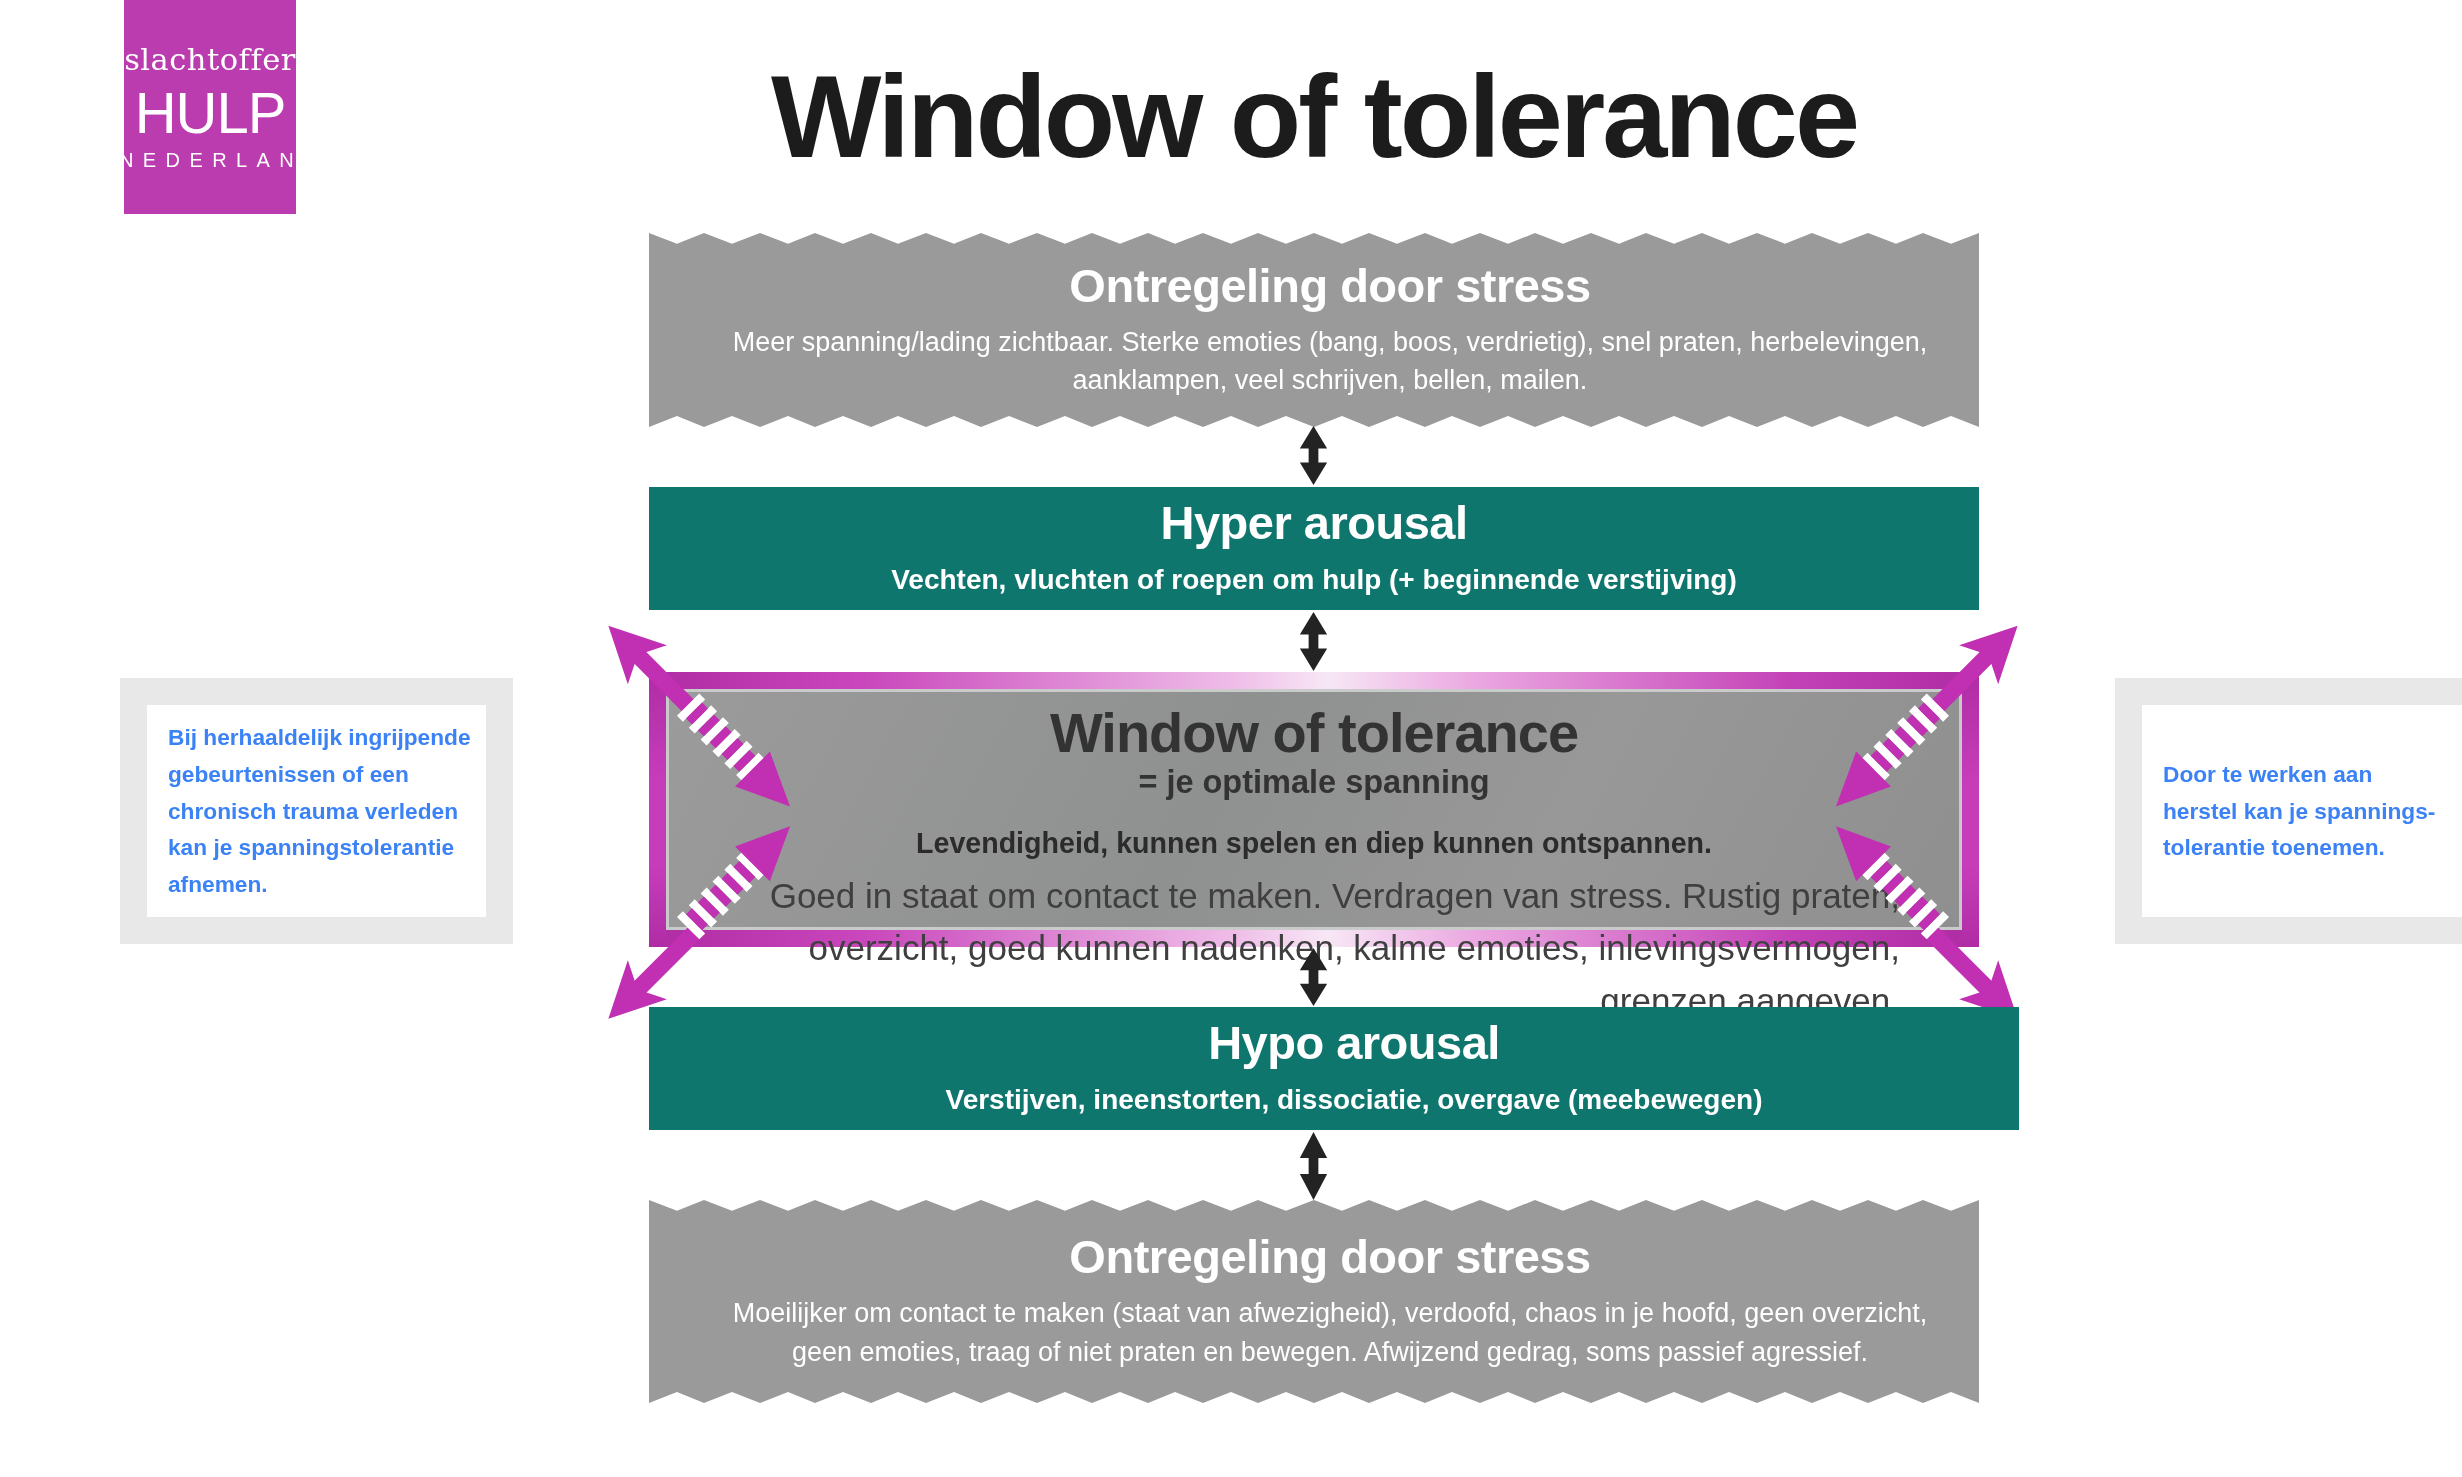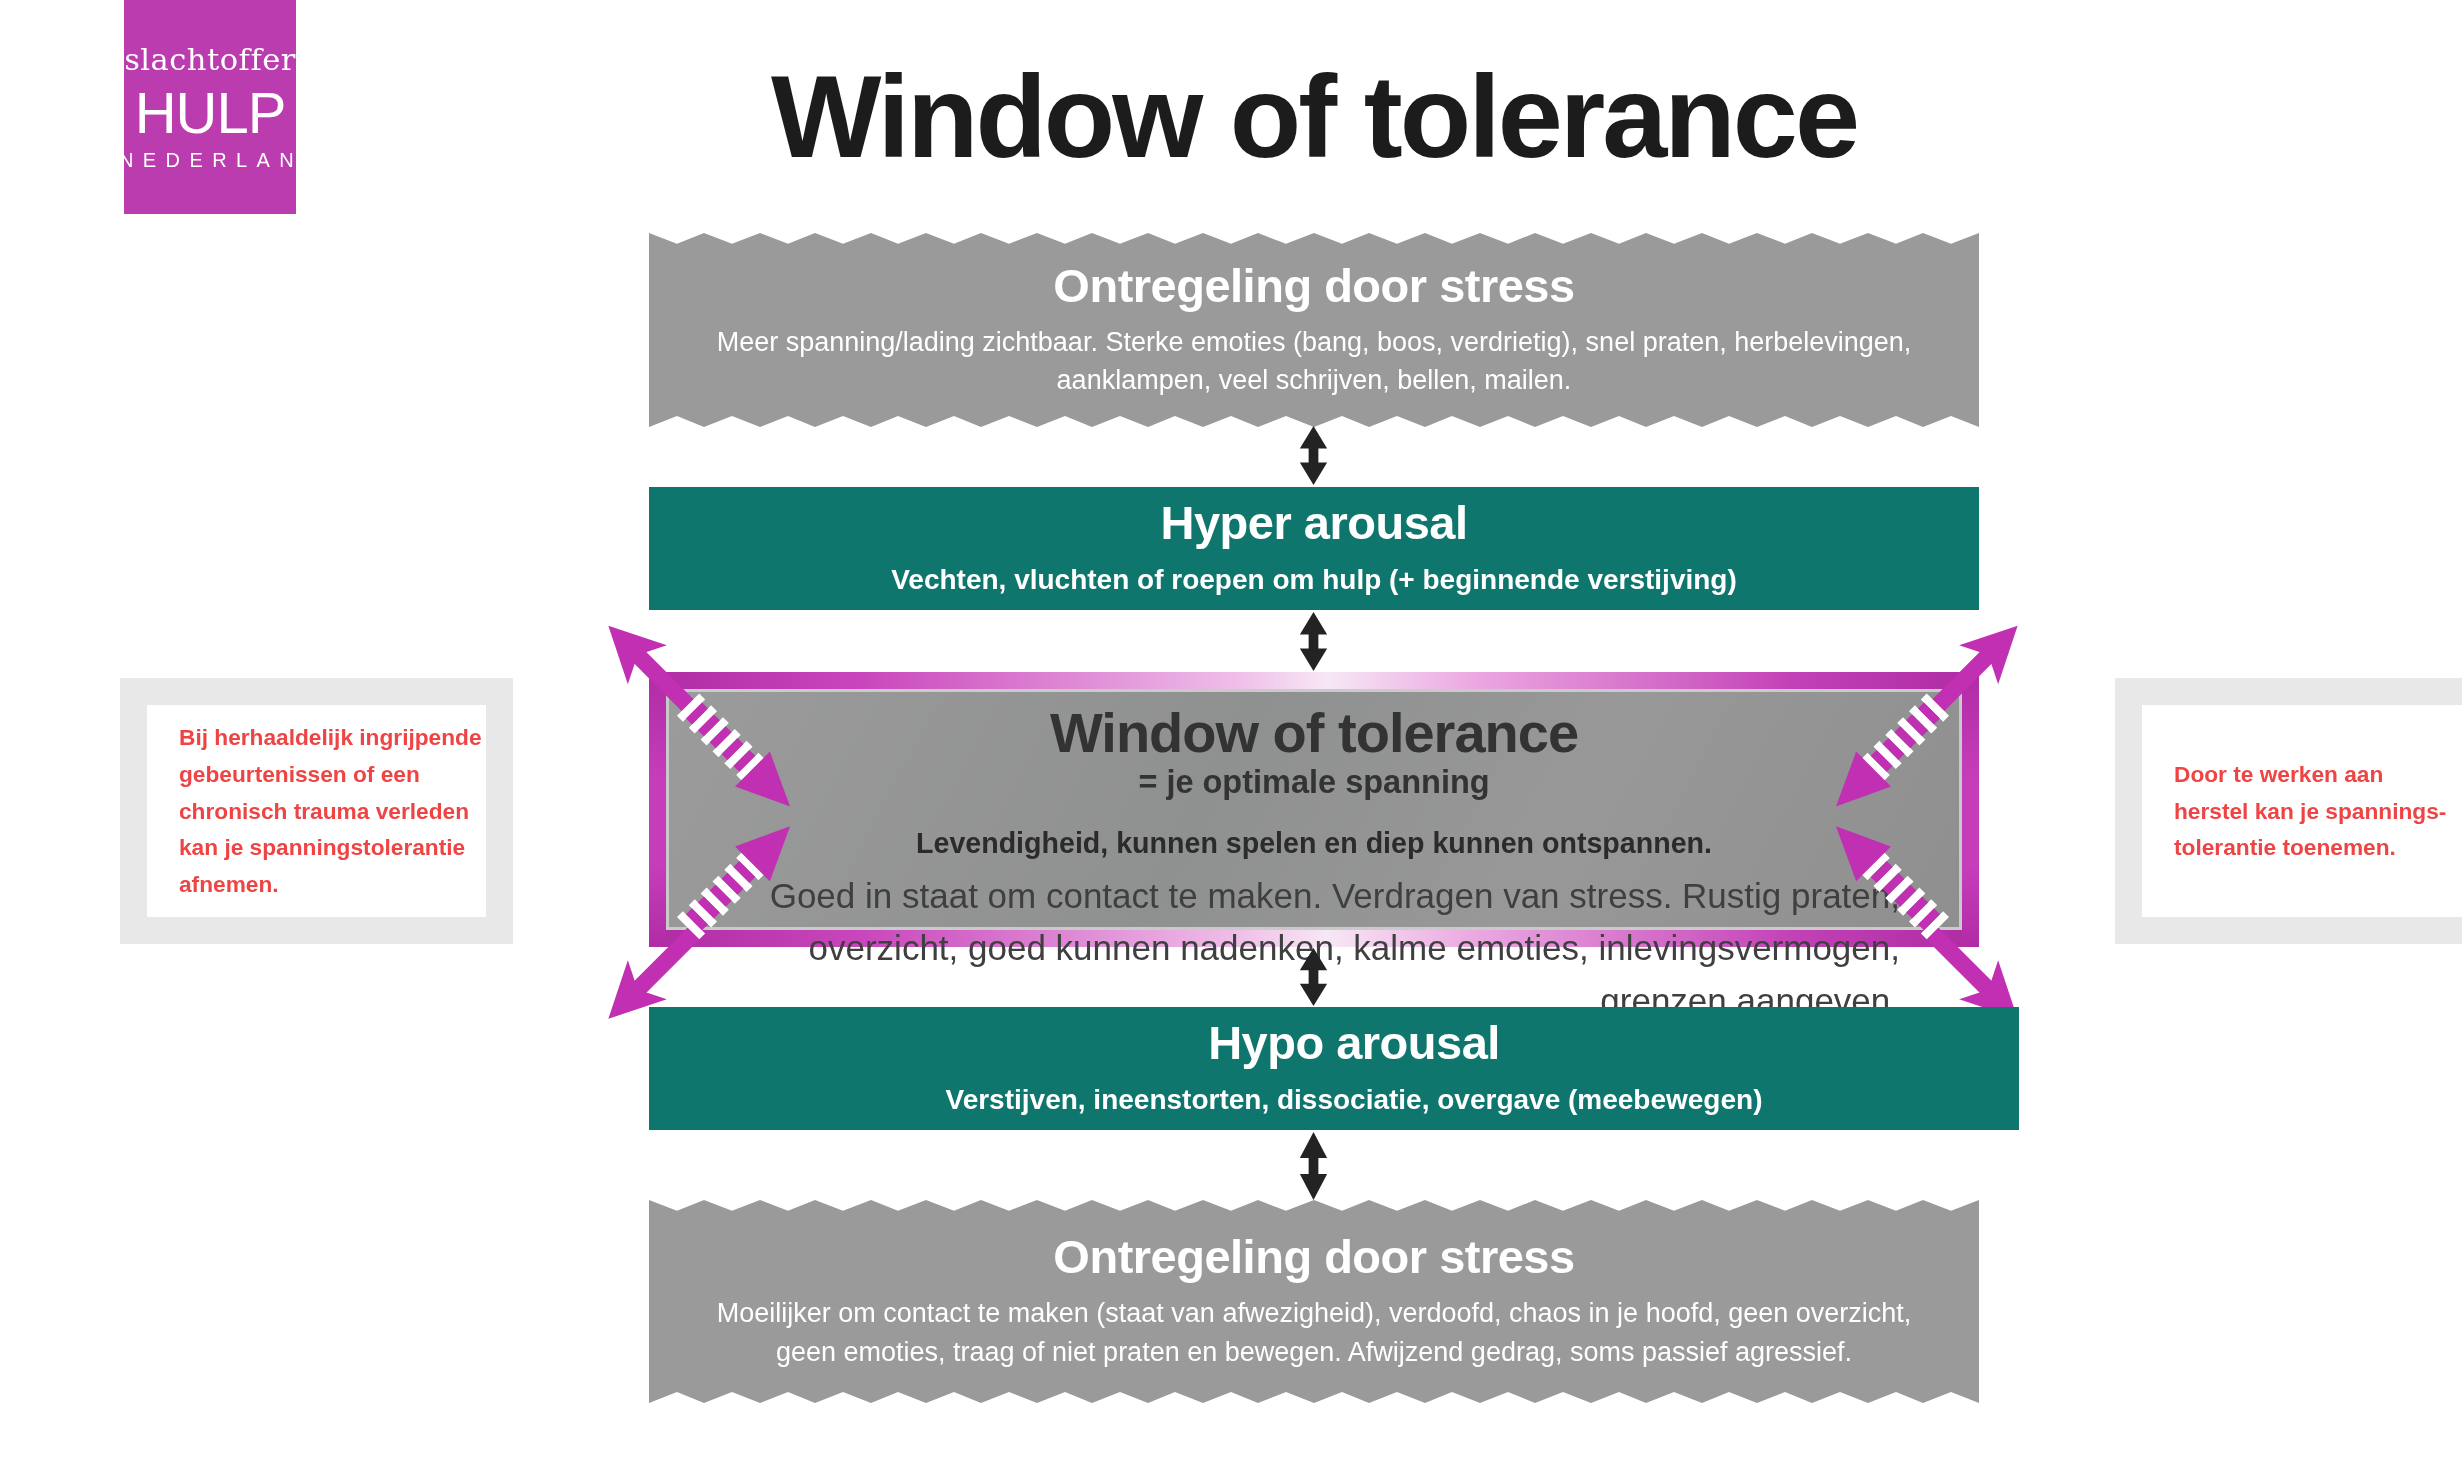--- a/index.html
+++ b/index.html
@@ -12,21 +12,21 @@
   .logo .l1{font-family:"DejaVu Serif", serif;font-size:30.5px;letter-spacing:0.5px;margin-bottom:3px;}
   .logo .l2{font-size:58px;font-weight:normal;letter-spacing:-1px;line-height:1;margin:3.9px 0 6.9px 0;}
   .logo .l3{font-size:20px;letter-spacing:9.4px;margin-left:26px;}
 
   
   .page-title{position:absolute;left:649px;width:1330px;top:58px;text-align:center;
               font-size:117px;font-weight:bold;letter-spacing:-3px;color:#1c1c1c;line-height:1;}
 
   
   .stack{position:absolute;left:649px;width:1330px;color:#fff;text-align:center;}
-  .zigzag{background:#9A9A9A;display:flex;flex-direction:column;justify-content:center;align-items:center;}
+  .zigzag{background:#9A9A9A;display:flex;flex-direction:column;justify-content:center;align-items:center;padding-left:16px;}
   .zz1{top:233px;height:194px;}
   .zz2{top:1200px;height:203px;}
   .orange{background:#0f766e;display:flex;flex-direction:column;justify-content:center;align-items:center;}
   .hyper{top:487px;height:123px;}
   .hypo{top:1007px;height:123px;padding-left:40px;}
   .box-h{font-size:47px;font-weight:bold;letter-spacing:-0.5px;line-height:1.05;}
   .box-b{font-size:27px;line-height:1.42;max-width:1271px;margin-top:12.8px;white-space:pre-line;}
   .box-b.bold{font-weight:bold;font-size:28px;}
 
   
@@ -47,22 +47,22 @@
              text-align:center;}
   .win-title{font-size:56px;font-weight:bold;letter-spacing:-1px;color:#333;margin-top:12.8px;line-height:1.05;}
   .win-sub{font-size:32.5px;font-weight:bold;color:#333;margin-top:1px;}
   .win-high{font-size:28.6px;font-weight:bold;color:#2b2b2b;margin-top:25.6px;}
   .win-body{font-size:35px;color:#3f3f3f;line-height:1.5;margin-top:10px;max-width:1172px;white-space:pre-line;text-align:right;}
 
   
   .side{position:absolute;width:393px;height:266px;background:#E8E8E8;}
   .side .inner{position:absolute;left:27px;top:27px;right:27px;bottom:27px;background:#fff;
                display:flex;align-items:center;}
-  .side .txt{font-size:22.7px;font-weight:bold;color:#ef4444;line-height:1.62;
-             padding-left:32px;white-space:pre-line;}
+  .side .txt{font-size:22.7px;font-weight:bold;color:#3b82f6;line-height:1.62;
+             padding-left:21px;white-space:pre-line;}
   .side-left{left:120px;top:678px;}
   .side-right{left:2115px;top:678px;}
 
   
   .varrow{position:absolute;left:1294px;width:39px;}
   .a1{top:426px;height:59px;}
   .a2{top:612px;height:59px;}
   .a3{top:948px;height:58px;}
   .a4{top:1132px;height:68px;}
   .varrow svg{width:100%;height:100%;display:block;}

